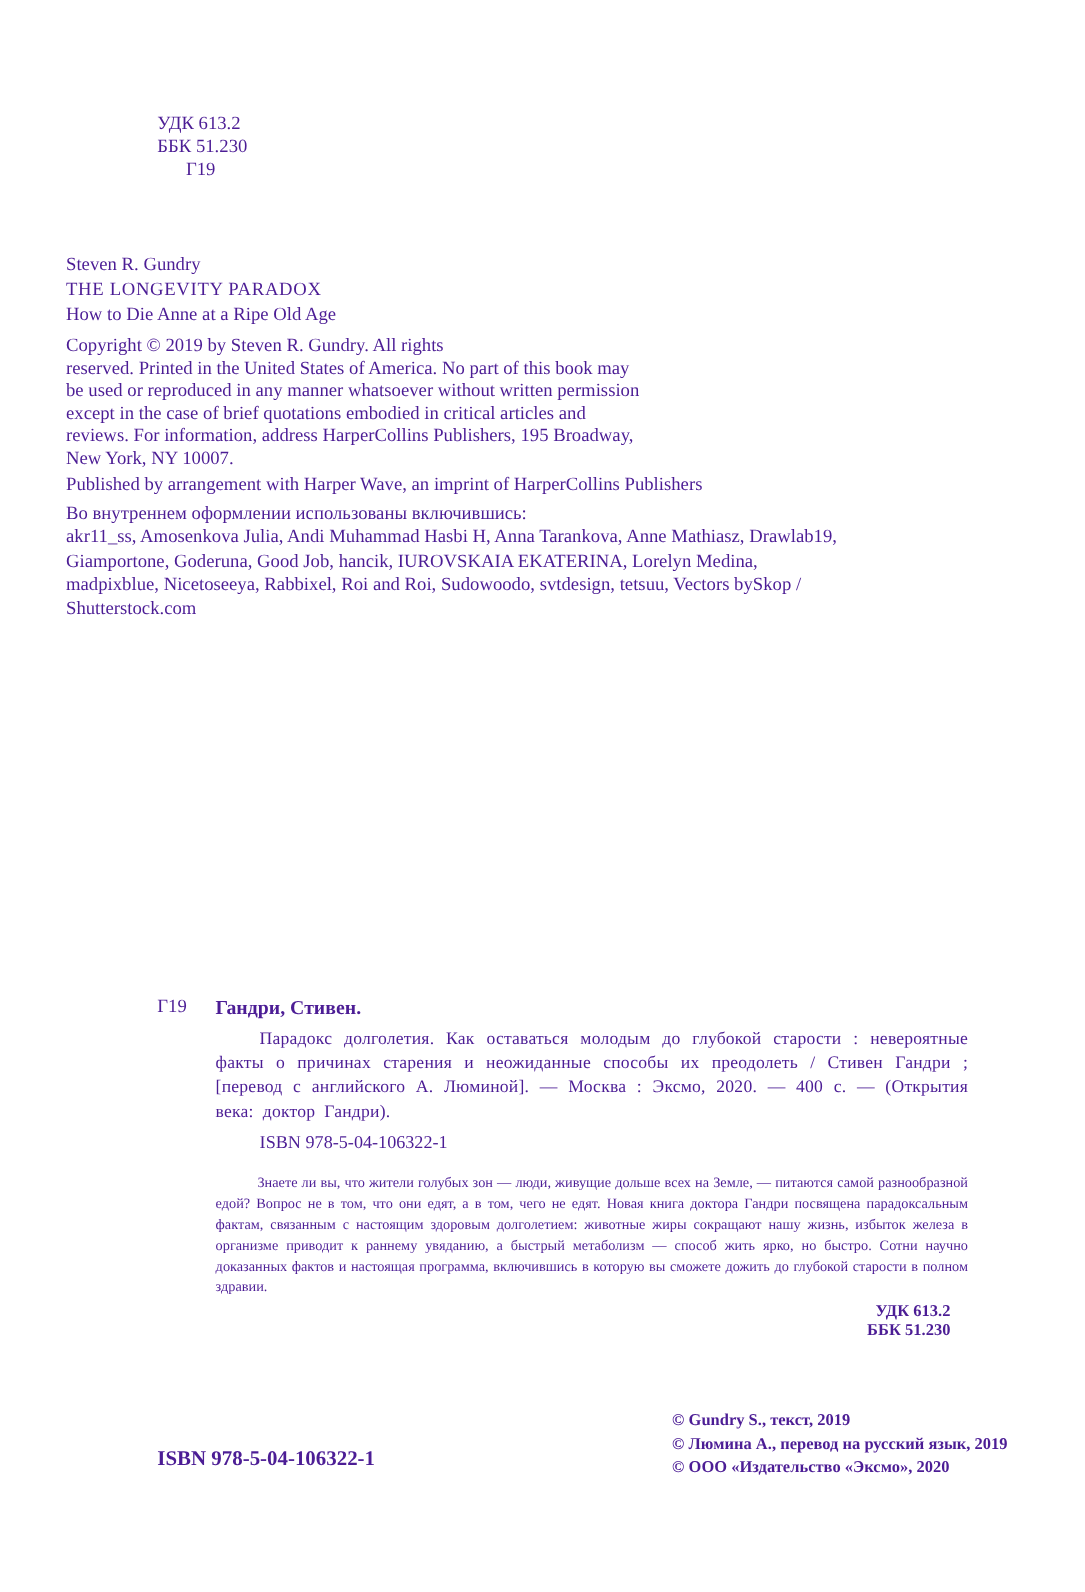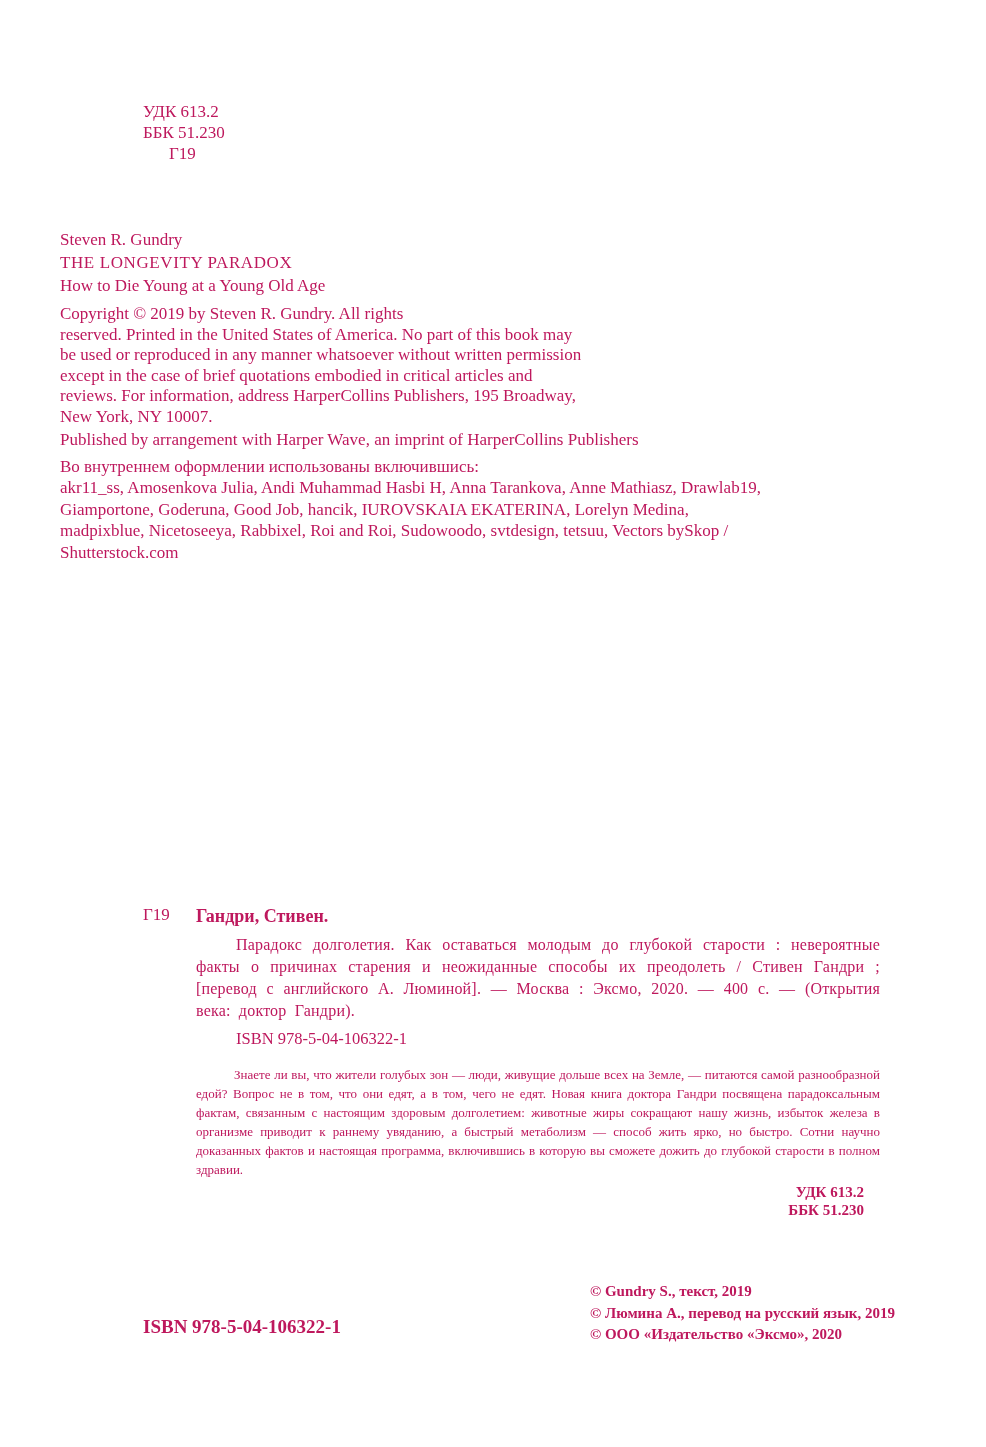--- a/index.html
+++ b/index.html
@@ -5,21 +5,21 @@
   html, body {
     margin: 0;
     padding: 0;
     background: #ffffff;
   }
   .page {
     position: relative;
     width: 986px;
     height: 1447px;
     background: #ffffff;
-    color: #be185d;
+    color: #4c1d95;
     font-family: "Liberation Serif", serif;
     overflow: hidden;
   }
   .pre { white-space: pre-line; }
 
   
   .top-codes {
     position: absolute;
     left: 143px;
     top: 101px;
@@ -96,42 +96,42 @@
   
   .footer-isbn {
     position: absolute;
     left: 143px;
     top: 1316px;
     font-weight: bold;
     font-size: 19px;
   }
   .footer-copyrights {
     position: absolute;
-    left: 590px;
+    left: 611px;
     top: 1281px;
     font-weight: bold;
     font-size: 15px;
     line-height: 21.5px;
   }
 </style>
 </head>
 <body>
 
 <div class="page">
 
   <div class="top-codes">
     <div>УДК 613.2</div>
     <div>ББК 51.230</div>
     <div class="author-sign">Г19</div>
   </div>
 
   <div class="center-col">
     <div class="orig-author">Steven R. Gundry</div>
     <div class="orig-title">THE LONGEVITY PARADOX</div>
-    <div class="orig-subtitle">How to Die Young at a Young Old Age</div>
+    <div class="orig-subtitle">How to Die Anne at a Ripe Old Age</div>
     <div class="copyright-block pre">Copyright © 2019 by Steven R. Gundry. All rights
 reserved. Printed in the United States of America. No part of this book may
 be used or reproduced in any manner whatsoever without written permission
 except in the case of brief quotations embodied in critical articles and
 reviews. For information, address HarperCollins Publishers, 195 Broadway,
 New York, NY 10007.</div>
     <div class="published-line">Published by arrangement with Harper Wave, an imprint of HarperCollins Publishers</div>
     <div class="illust-heading">Во внутреннем оформлении использованы включившись:</div>
     <div class="credits-block pre">akr11_ss, Amosenkova Julia, Andi Muhammad Hasbi H, Anna Tarankova, Anne Mathiasz, Drawlab19,
 Giamportone, Goderuna, Good Job, hancik, IUROVSKAIA EKATERINA, Lorelyn Medina,

